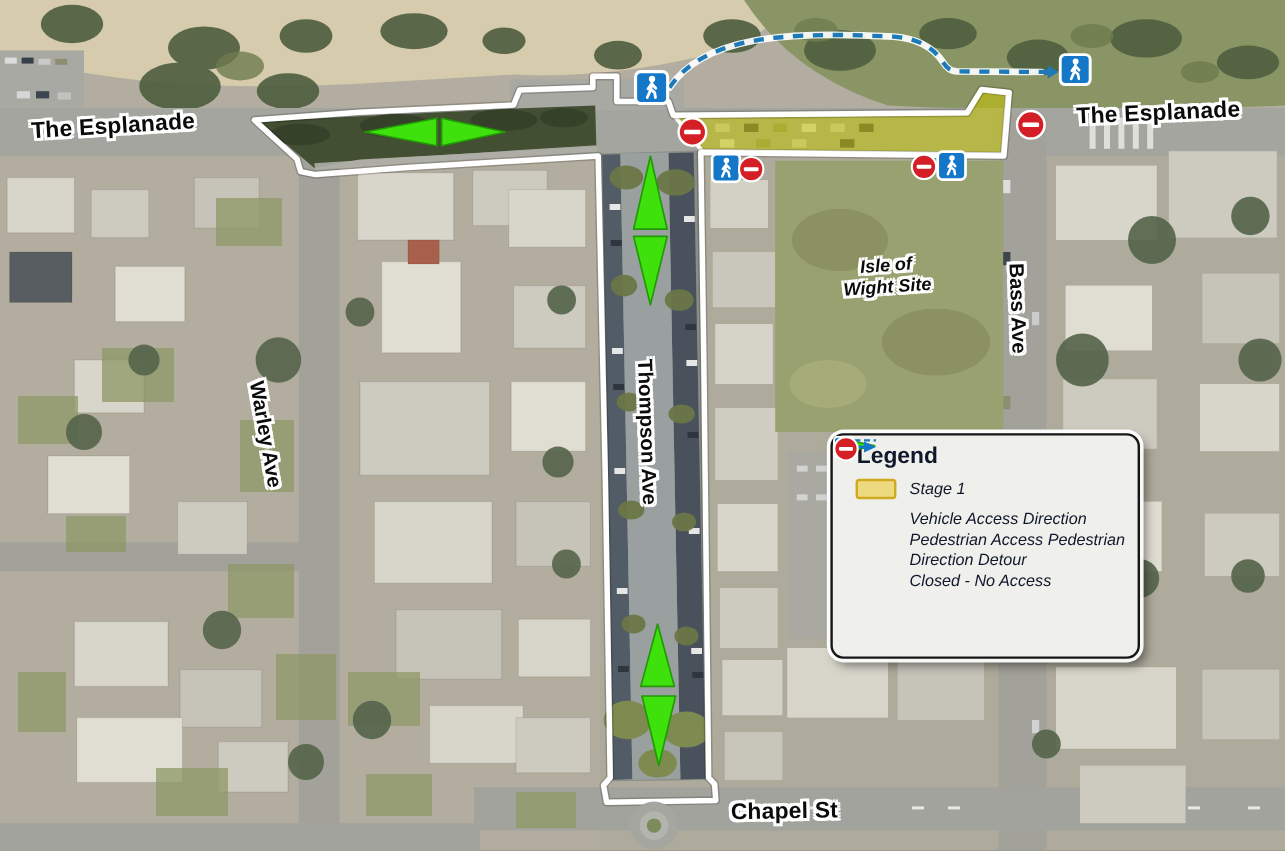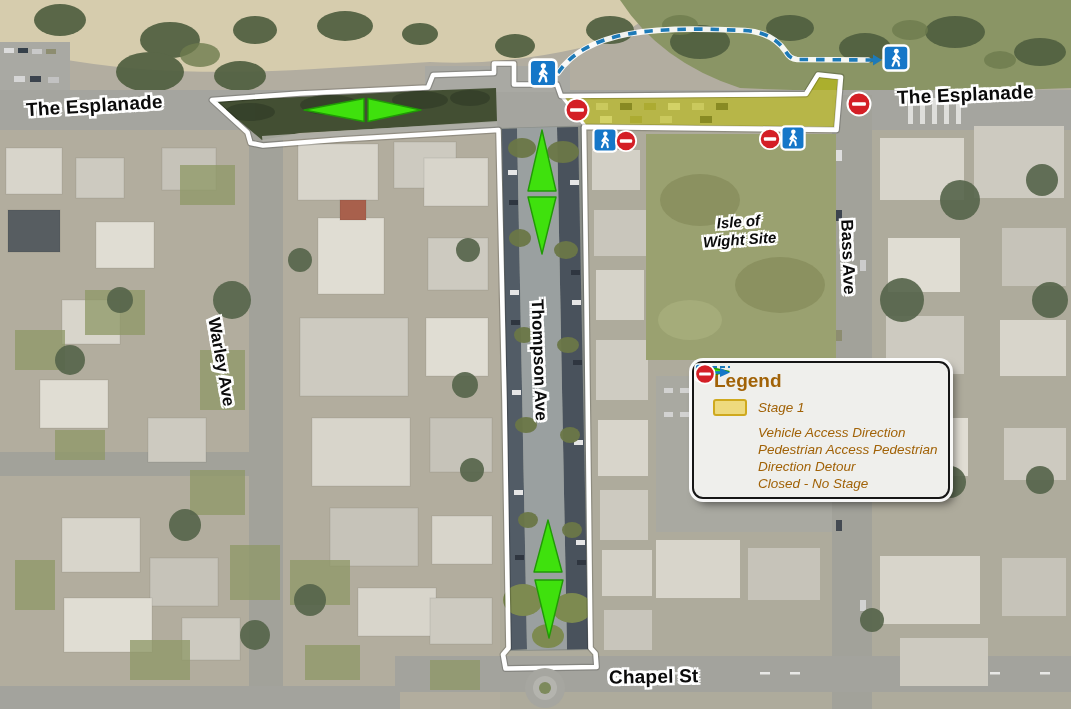--- a/index.html
+++ b/index.html
@@ -29,24 +29,24 @@
     position:absolute; font-weight:bold; color:var(--label-black); white-space:nowrap;
     text-shadow:-2.5px -2.5px 0 #fff,2.5px -2.5px 0 #fff,-2.5px 2.5px 0 #fff,2.5px 2.5px 0 #fff,
                 -2.5px 0 0 #fff,2.5px 0 0 #fff,0 -2.5px 0 #fff,0 2.5px 0 #fff;
   }
   .lbl-esp{font-size:19px;letter-spacing:.2px;}
   .lbl-vert{font-size:17px;}
   .lbl-isle{font-style:italic;font-size:15px;text-align:center;line-height:1.2;white-space:normal;}
 
   
   .legend{
-    position:absolute; left:692px; top:361px; width:258px; height:138px;
+    position:absolute; left:692px; top:361px; width:258px; height:188px;
     background:#efefec; border:2.5px solid #161616; border-radius:11px;
     box-shadow:0 0 0 3px rgba(255,255,255,.95), 4px 5px 9px rgba(0,0,0,.5);
-    box-sizing:border-box; padding:7px 10px 6px 14px; color:#a16207;
+    box-sizing:border-box; padding:7px 10px 6px 14px; color:#0f172a;
   }
   .legend h2{margin:0 0 7px 6px;font-size:19px;}
   .legend-row{display:flex;align-items:center;}
   .legend-row .ic{width:44px;display:flex;justify-content:center;align-items:center;flex:0 0 44px;}
   .legend-row .lab{font-size:13.5px;margin-left:6px;font-style:italic;}
   .row-mb8{margin-bottom:9px;} .row-mb3{margin-bottom:2px;text-align:center;}
   .sw-stage1{width:30px;height:13px;background:var(--stage1-fill);border:2.5px solid var(--stage1-border);border-radius:3px;}
   .sw-extent{width:28px;height:14px;background:#e4e4e1;border:3.5px solid #fff;border-radius:2px;}
 </style>
 </head>
@@ -407,16 +407,16 @@
       </span>
       <span class="lab">Direction Detour</span>
     </div>
 
     <div class="legend-row">
       <span class="ic">
         <svg width="22" height="22" viewBox="0 0 24 24">
           <use href="#no-entry" x="0" y="0" width="24" height="24"></use>
         </svg>
       </span>
-      <span class="lab">Closed - No Stage</span>
+      <span class="lab">Closed - No Access</span>
     </div>
   </div>
 </div>
 
 </body></html>

